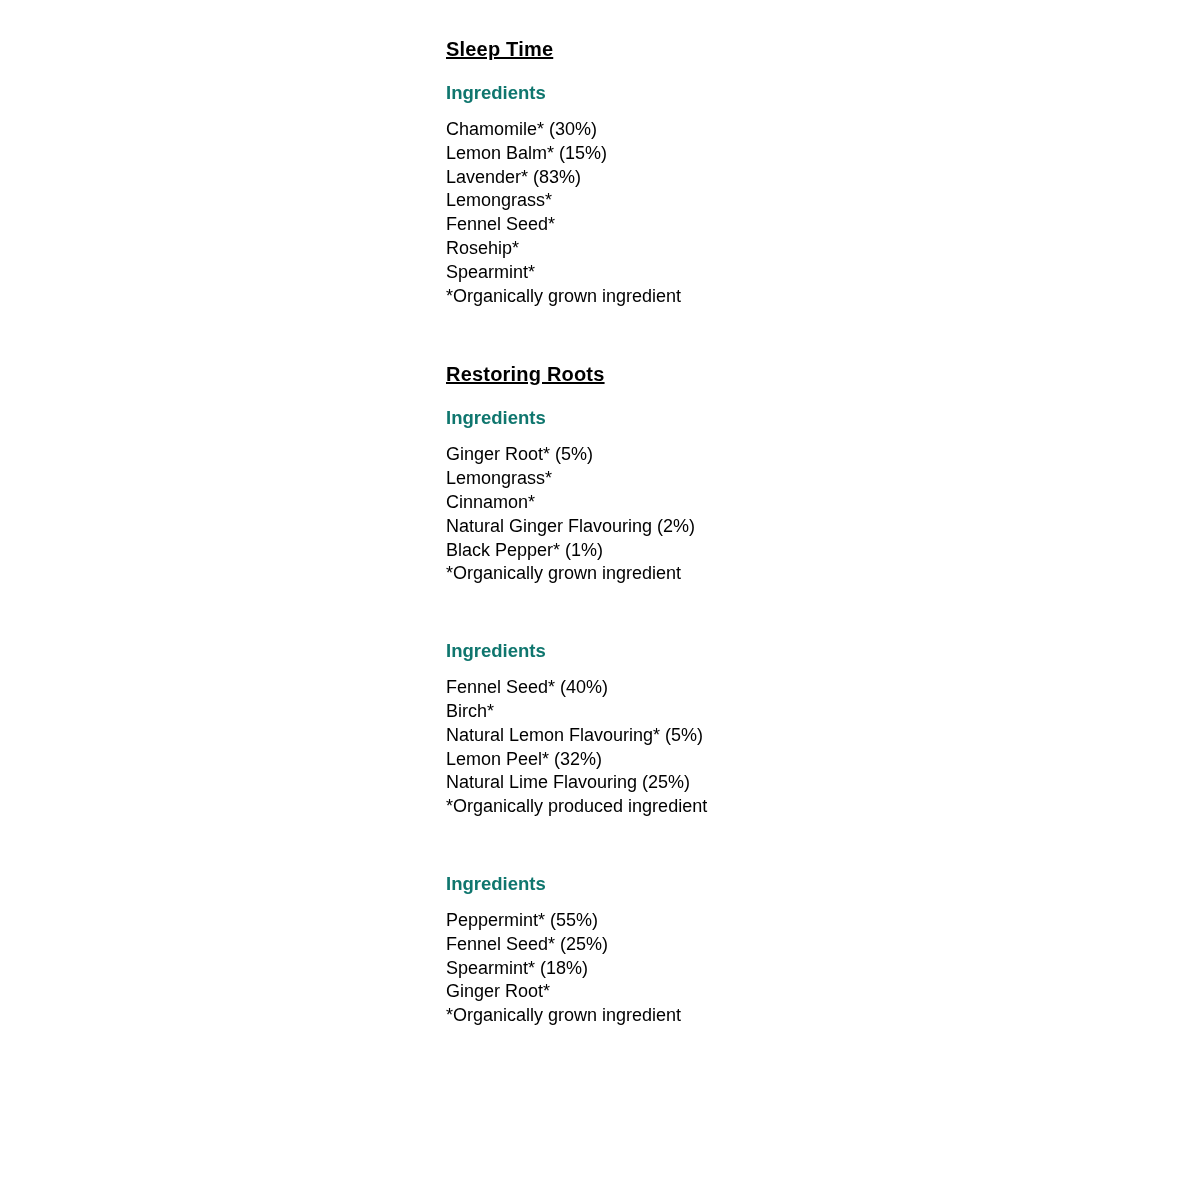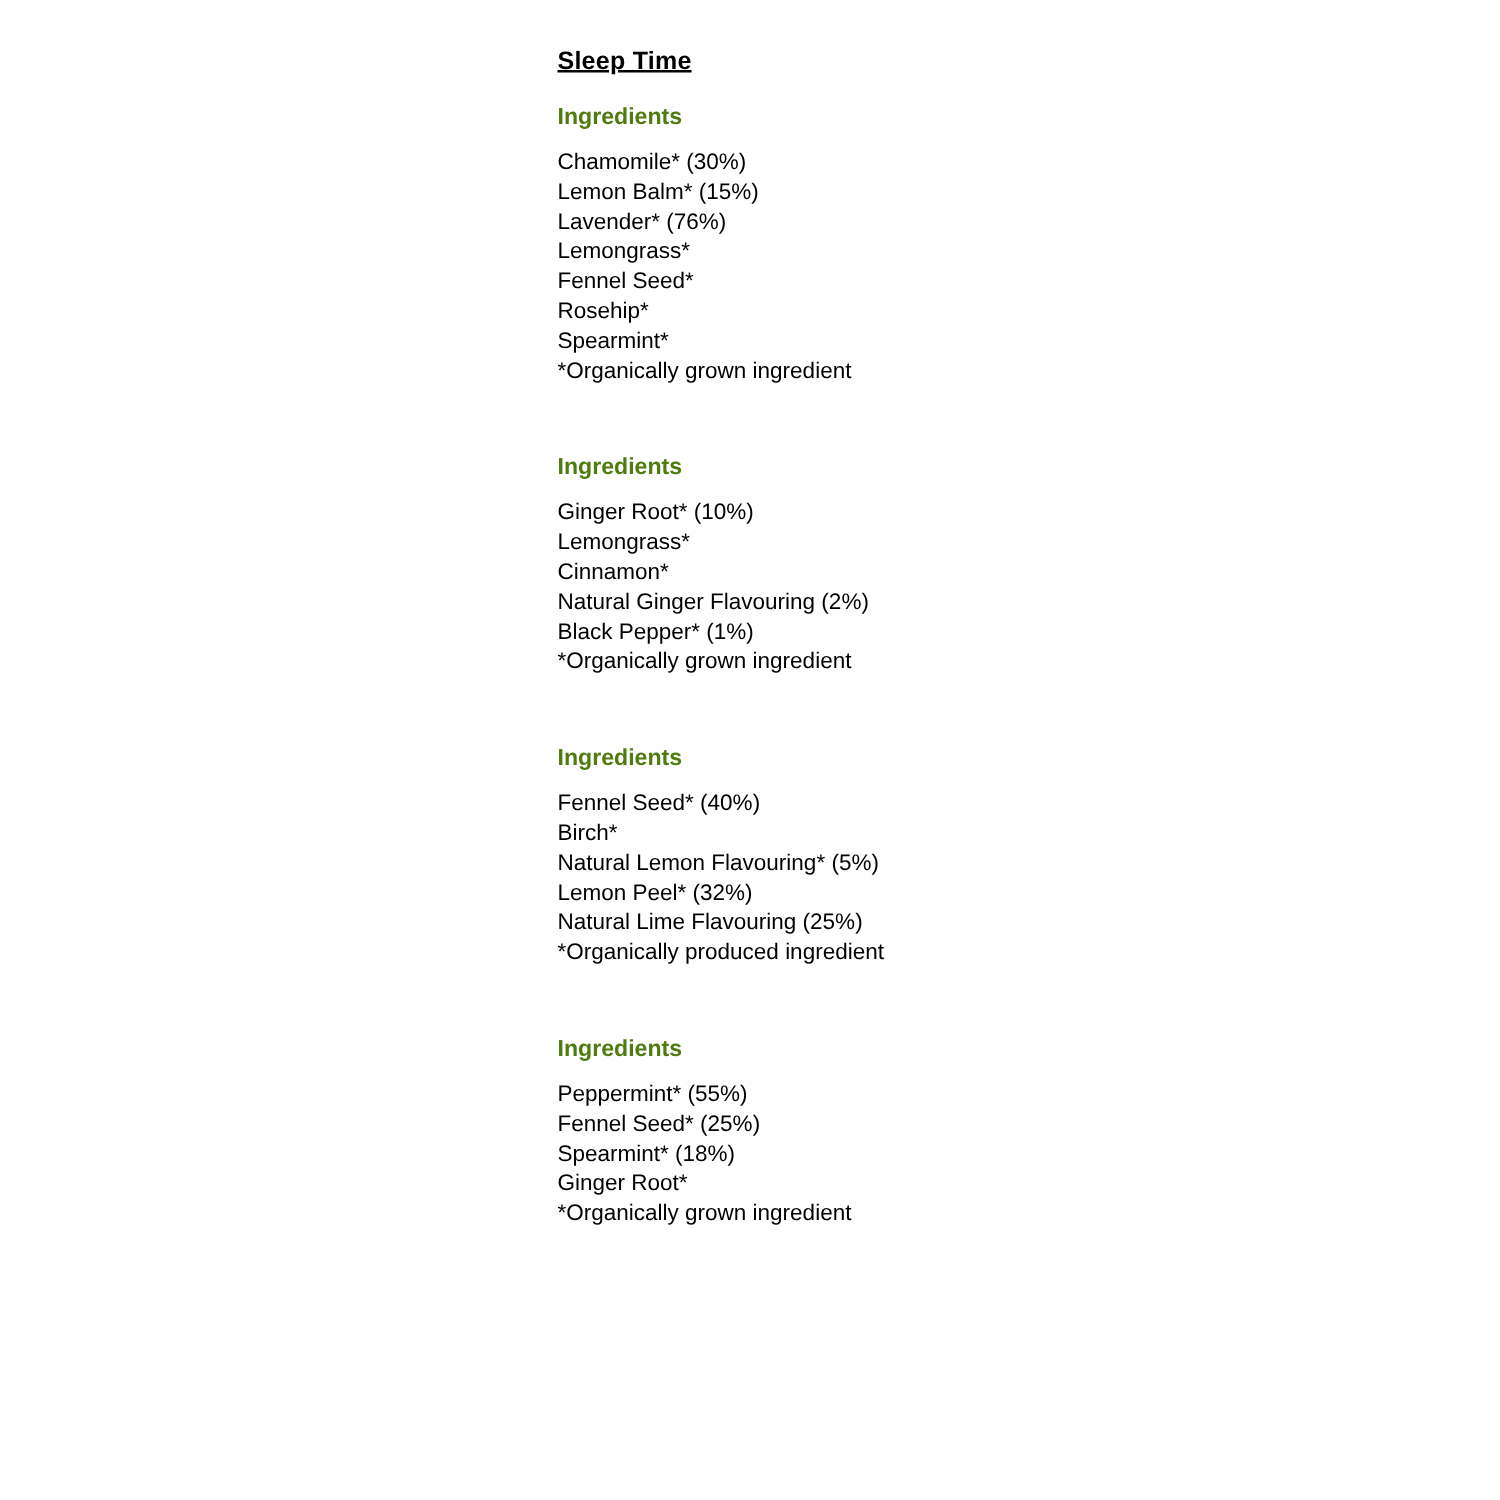--- a/index.html
+++ b/index.html
@@ -29,53 +29,54 @@
     font-weight: bold;
     color: #000000;
     text-decoration: underline;
     margin: 0 0 19px 0;
     letter-spacing: 0.2px;
   }
   .ingredients-label {
     font-size: 18.5px;
     line-height: 24px;
     font-weight: bold;
-    color: #4d7c0f;
+    color: #0f766e;
     margin: 0 0 13px 0;
   }
   .ingredient-line {
     font-size: 18px;
     line-height: 23.8px;
     color: #000000;
   }
 </style>
 </head>
 <body>
 
 <div class="doc-column">
 
   <div class="product-section">
     <div class="product-title">Sleep Time</div>
     <div class="ingredients-label">Ingredients</div>
     <div class="ingredient-list">
         <div class="ingredient-line">Chamomile* (30%)</div>
         <div class="ingredient-line">Lemon Balm* (15%)</div>
-        <div class="ingredient-line">Lavender* (76%)</div>
+        <div class="ingredient-line">Lavender* (83%)</div>
         <div class="ingredient-line">Lemongrass*</div>
         <div class="ingredient-line">Fennel Seed*</div>
         <div class="ingredient-line">Rosehip*</div>
         <div class="ingredient-line">Spearmint*</div>
         <div class="ingredient-line">*Organically grown ingredient</div>
       </div>
   </div>
 
   <div class="product-section">
+    <div class="product-title">Restoring Roots</div>
     <div class="ingredients-label">Ingredients</div>
     <div class="ingredient-list">
-        <div class="ingredient-line">Ginger Root* (10%)</div>
+        <div class="ingredient-line">Ginger Root* (5%)</div>
         <div class="ingredient-line">Lemongrass*</div>
         <div class="ingredient-line">Cinnamon*</div>
         <div class="ingredient-line">Natural Ginger Flavouring (2%)</div>
         <div class="ingredient-line">Black Pepper* (1%)</div>
         <div class="ingredient-line">*Organically grown ingredient</div>
       </div>
   </div>
 
   <div class="product-section">
     <div class="ingredients-label">Ingredients</div>

